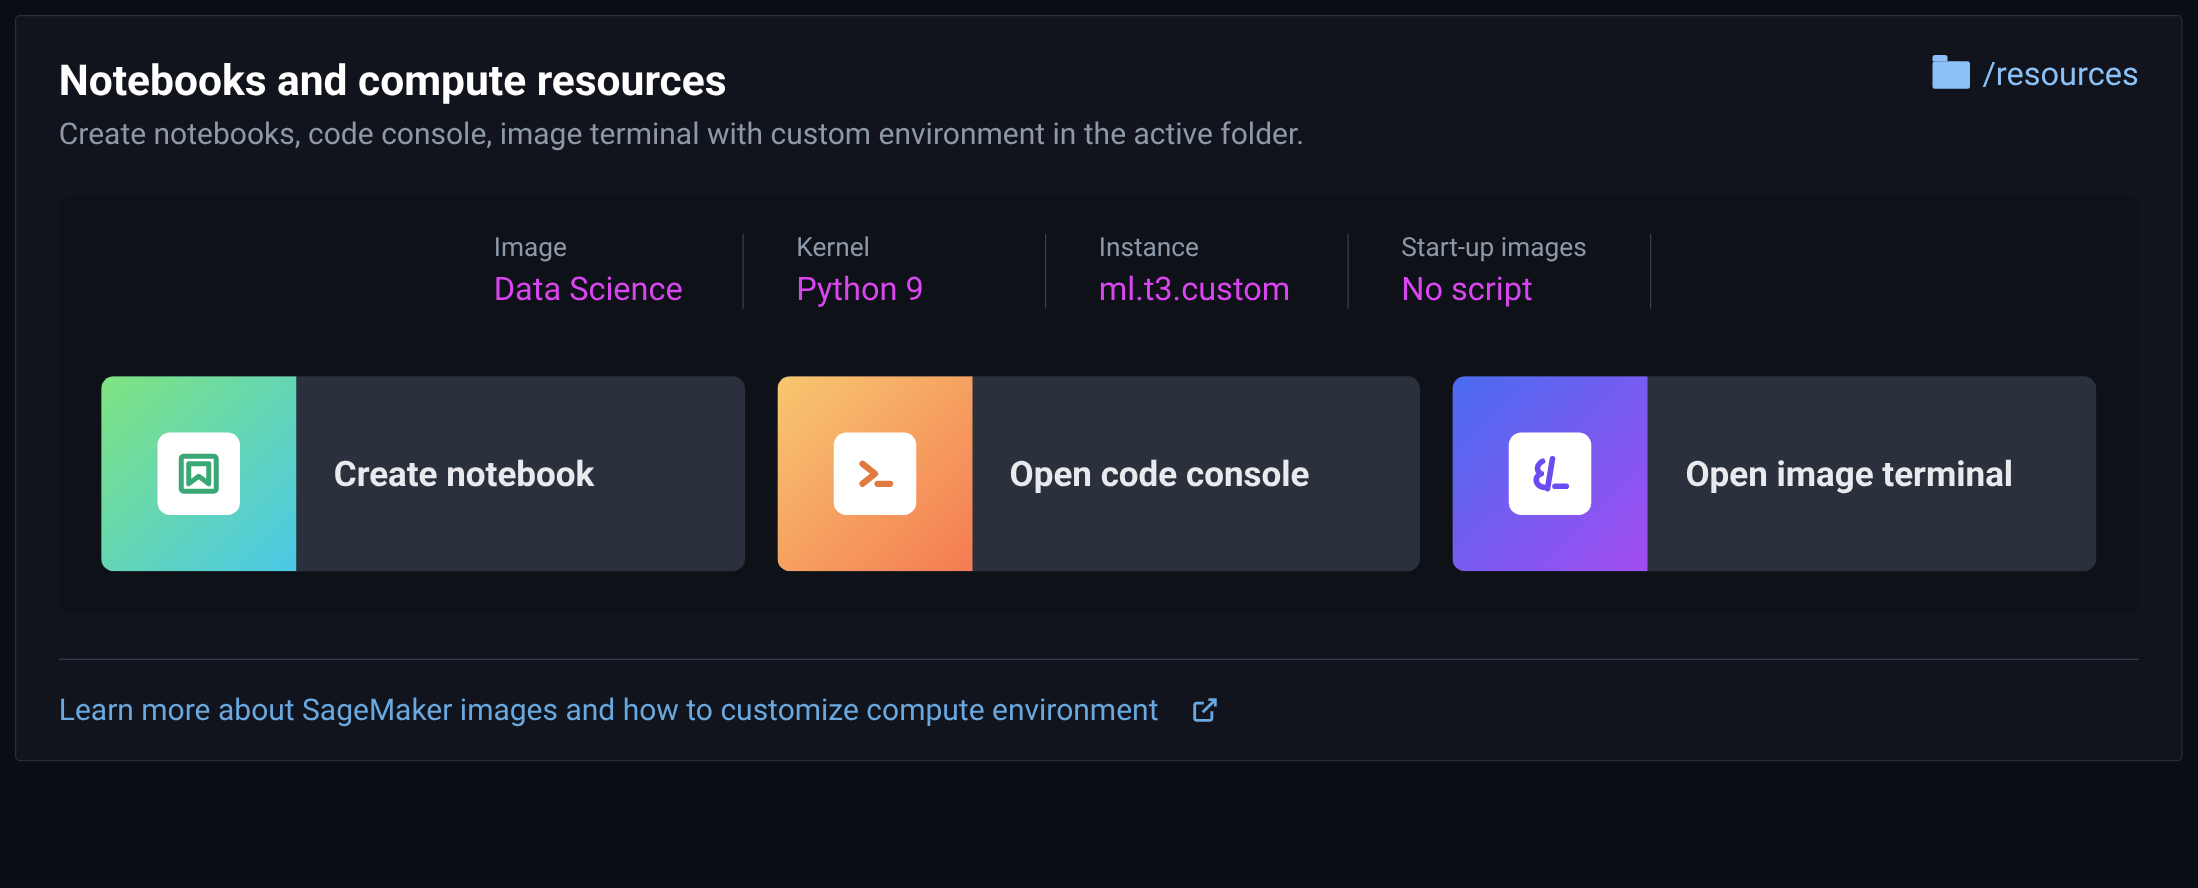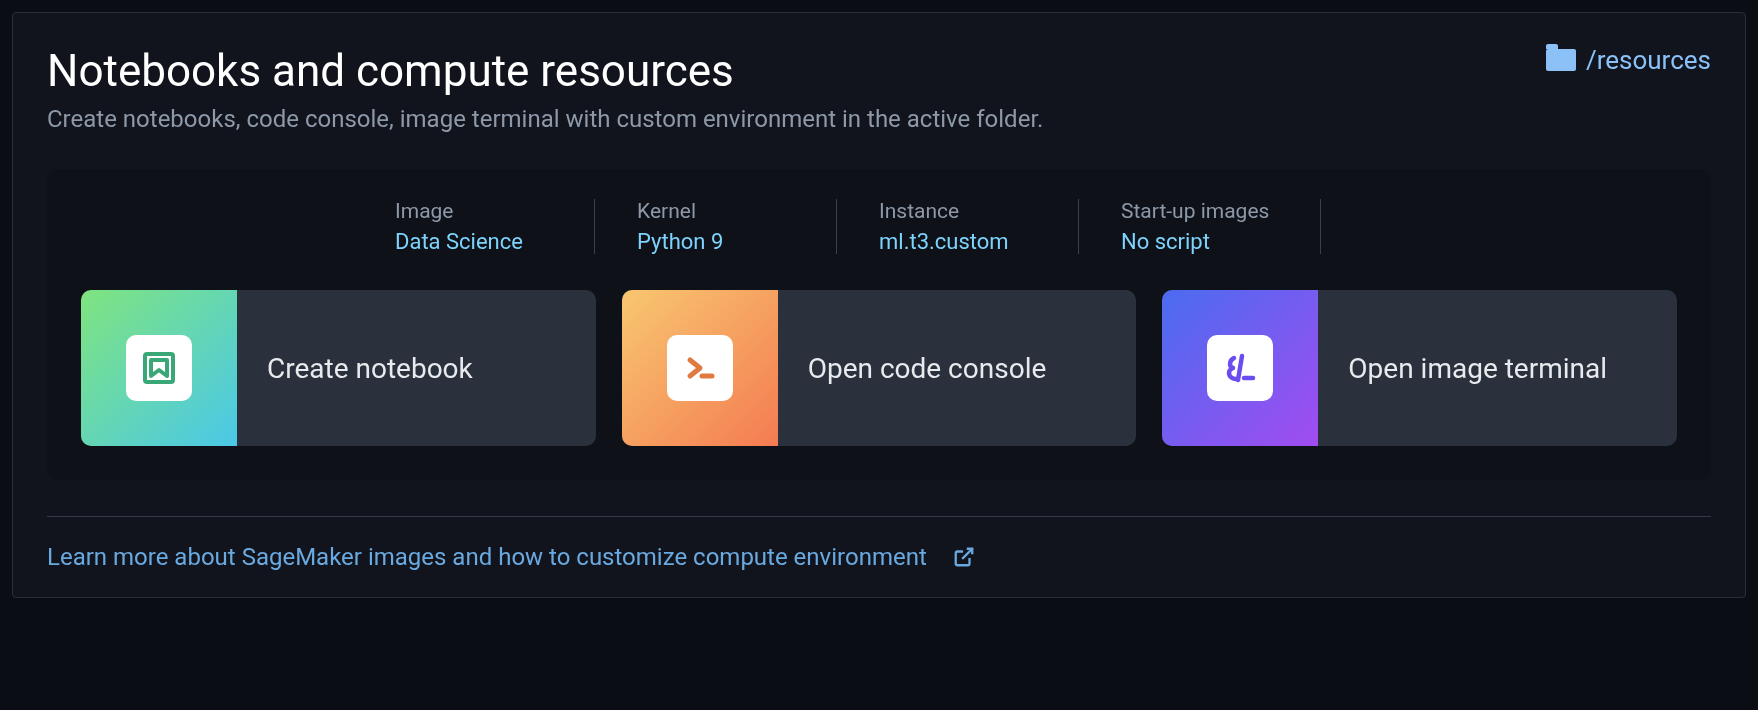--- a/index.html
+++ b/index.html
@@ -17,22 +17,22 @@
     border-radius: 4px;
     padding: 32px 34px 26px 34px;
     background: #11141c;
   }
   .header-row {
     display: flex;
     justify-content: space-between;
     align-items: flex-start;
   }
   .title {
-    font-size: 44px;
-    font-weight: 400;
+    font-size: 34px;
+    font-weight: 700;
     color: #ffffff;
   }
   .subtitle {
     font-size: 24px;
     color: #8d99a8;
     margin-top: 8px;
     font-weight: 400;
   }
   .folder-path {
     display: flex;
@@ -74,42 +74,43 @@
     margin-right: 42px;
     border-right: 1px solid #3a3f4b;
     min-width: 200px;
   }
   .config-item.last { border-right: 1px solid #3a3f4b; }
   .config-label {
     font-size: 21px;
     color: #8d99a8;
   }
   .config-value {
-    font-size: 22px;
-    color: #7dd3fc;
+    font-size: 26px;
+    color: #d946ef;
     margin-top: 6px;
   }
   .change-env-wrap {
     margin-left: auto;
   }
   .change-env-btn {
     border: 1px solid #5a9fd4;
     color: #7fb8e8;
     background: transparent;
     font-size: 24px;
     padding: 10px 28px;
     border-radius: 4px;
     cursor: pointer;
     font-family: inherit;
   }
 
   .cards-row {
     display: flex;
     gap: 26px;
-    margin-top: 36px;
+    margin-top: 54px;
+    font-weight: bold;
   }
   .action-card {
     flex: 1;
     display: flex;
     align-items: stretch;
     border-radius: 10px;
     overflow: hidden;
     cursor: pointer;
     background: #2a303c;
     height: 156px;

